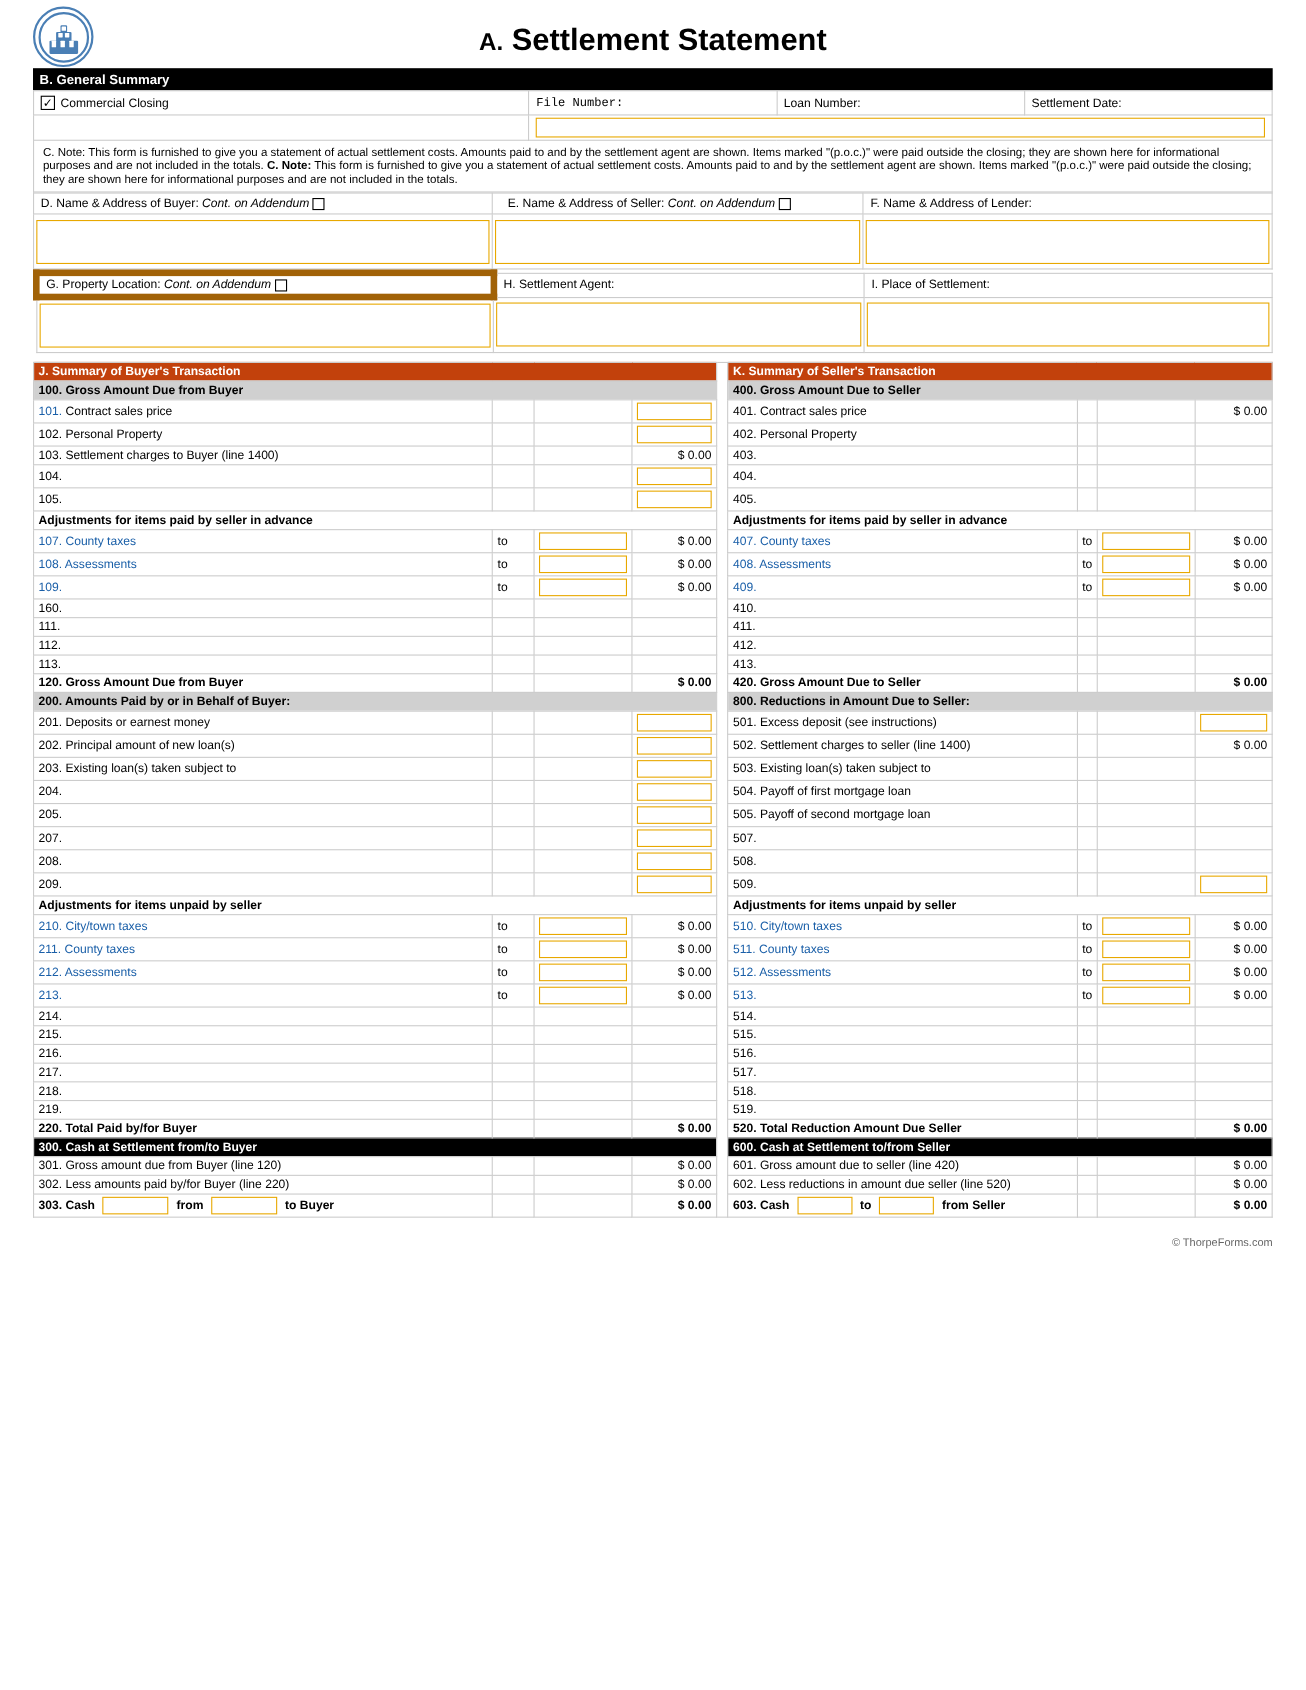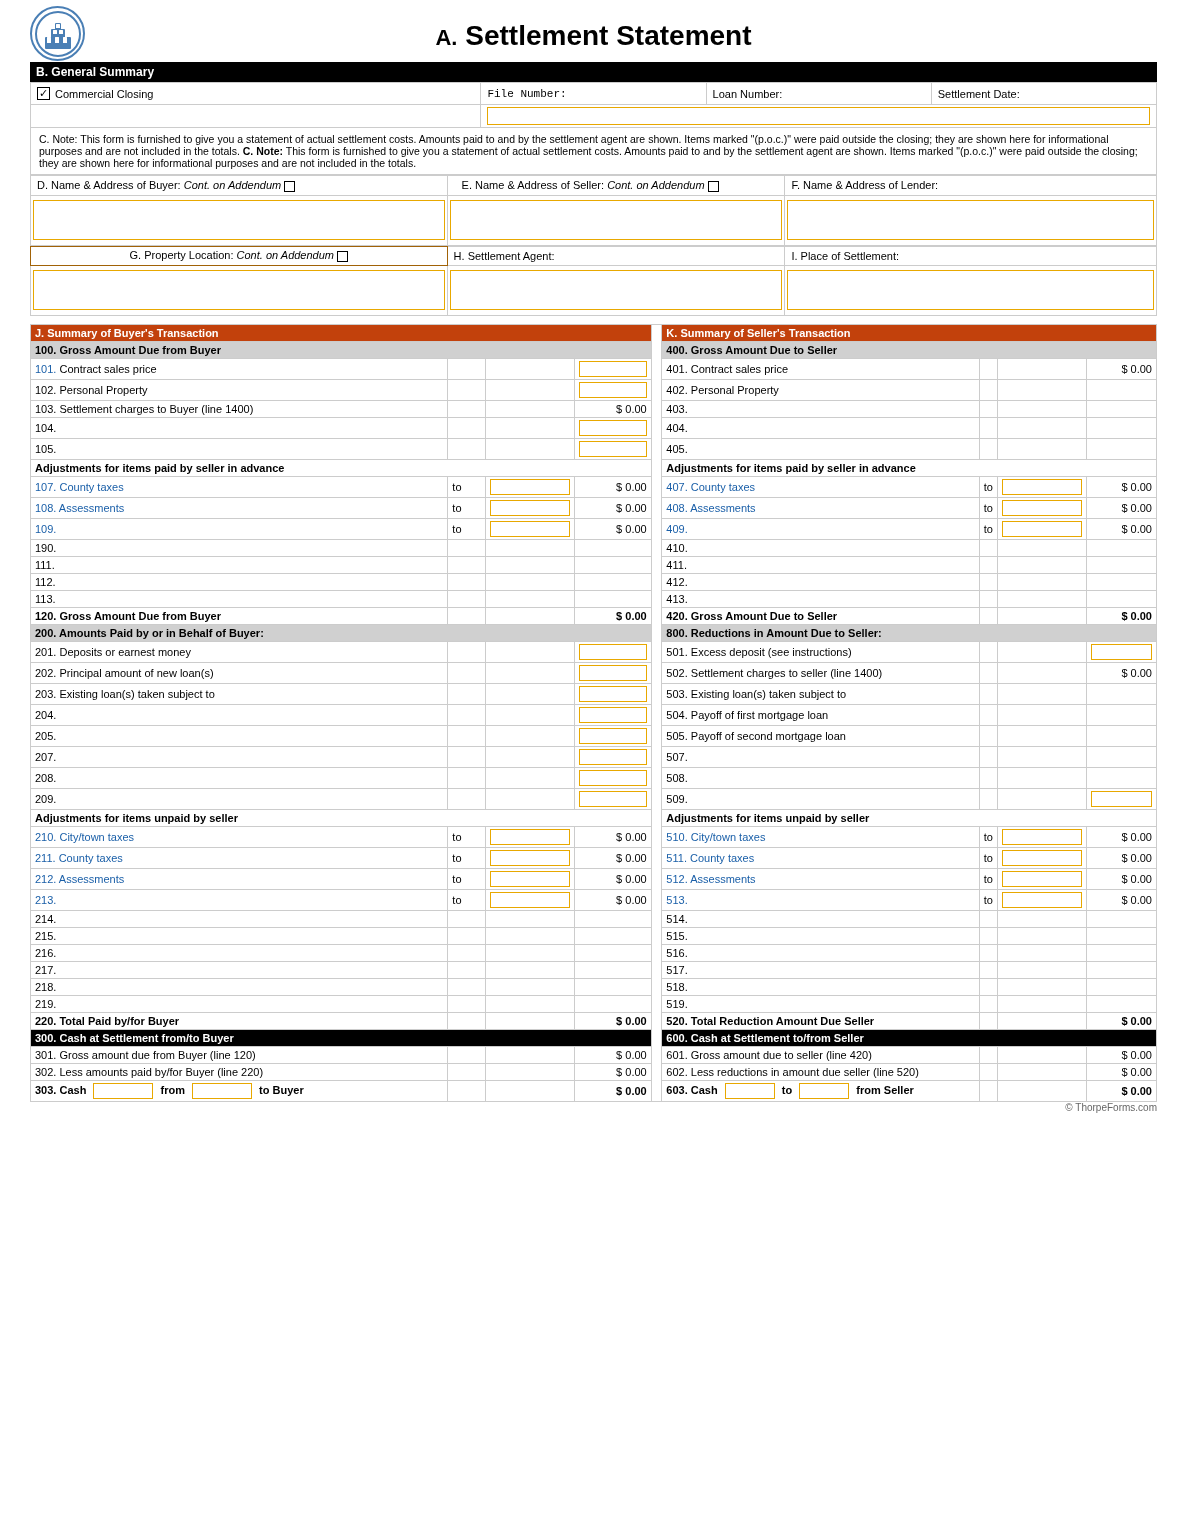--- a/index.html
+++ b/index.html
@@ -108,21 +108,21 @@
     .amount-cell {
       text-align: right;
       white-space: nowrap;
       min-width: 70px;
     }
     .bold-row td { font-weight: bold; }
     .footer-note {
       text-align: right;
       font-size: 10px;
       color: #666;
-      margin-top: 0;
+      margin-top: 18px;
     }
     .orange-input {
       border: 1.5px solid #e8a800;
       min-height: 16px;
     }
     .adj-header td {
       font-weight: bold;
       font-size: 11px;
     }
   </style>
@@ -215,21 +215,21 @@
     <td style="border:1px solid #ccc;padding:2px;">
       <div class="input-box-tall"></div>
     </td>
   </tr>
 </tbody>
   </table>
 
 <table style="width:100%;border-collapse:collapse;border:1px solid #ccc;border-top:none;">
   <tbody>
       <tr>
-    <td style="width:37%;padding:2px 6px;border:1px solid #a16207;text-align:center;">
+    <td style="width:37%;padding:2px 6px;border:6px solid #a16207;">
       <span>G. Property Location:</span>
       <span class="italic"> Cont. on Addendum </span>
       <span style="border:1px solid #000;width:11px;height:11px;display:inline-block;vertical-align:middle;"></span>
     </td>
     <td style="width:30%;padding:3px 6px;border:1px solid #ccc;">
       <span>H. Settlement Agent:</span>
     </td>
     <td style="width:33%;padding:3px 6px;border:1px solid #ccc;">
       <span>I. Place of Settlement:</span>
     </td>
@@ -392,21 +392,21 @@
     <td style="border:none;background:#fff;"></td>
     <td><span class="blue-link">409.</span></td>
     <td>to</td>
     <td>
           <div class="orange-input" style="height:16px;width:80px;"></div>
         </td>
     <td class="amount-cell">$ 0.00</td>
   </tr>
 
   <tr>
-    <td>190.</td>
+    <td>160.</td>
         <td></td>
         <td></td>
         <td></td>
     <td style="border:none;background:#fff;"></td>
     <td>410.</td>
         <td></td>
         <td></td>
         <td></td>
   </tr>
   <tr>

